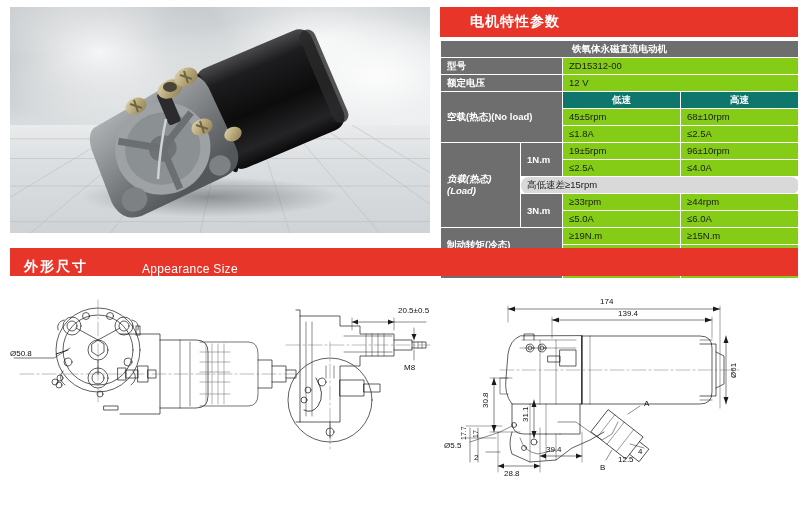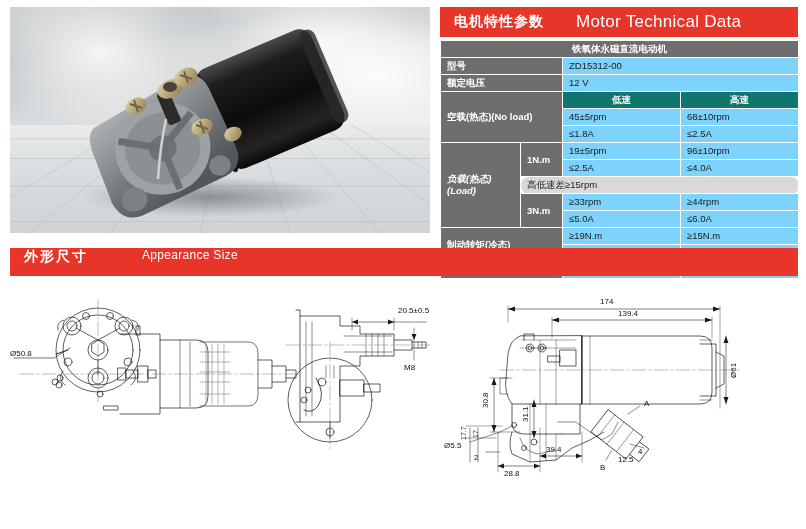--- a/index.html
+++ b/index.html
@@ -34,48 +34,48 @@
   }
   .floor svg { position:absolute; left:0; top:0; width:100%; height:100%; }
 
   
   #motor-art { position:absolute; left:0; top:0; width:100%; height:100%; }
 
   
   #spec-panel { position:absolute; left:440px; top:7px; width:358px; }
   #spec-banner {
     background:#e8352a; color:#ffffff; height:30px;
-    display:flex; align-items:center; padding-left:14px; gap:32px;
+    display:flex; align-items:center; padding-left:30px; gap:32px;
   }
   #spec-banner .cn { font-size:14px; font-weight:bold; letter-spacing:1px; }
   #spec-banner .en { font-size:17px; letter-spacing:.3px; }
 
   table.spec { width:100%; border-collapse:collapse; table-layout:fixed; margin-top:3px; }
   table.spec td {
     border:1px solid #ffffff;
     font-size:9.5px;
     padding:2px 6px;
     height:16px;
     line-height:12px;
   }
   td.lbl { background:#6e6e6e; color:#ffffff; font-weight:bold; }
-  td.val { background:#7dd3fc; color:#1b1b1b; }
+  td.val { background:#84cc16; color:#1b1b1b; }
   td.hdr { background:#0f766e; color:#ffffff; font-weight:bold; text-align:center; }
   td.title {
     background:#6e6e6e; color:#ffffff; font-weight:bold;
     text-align:center; font-size:10px;
   }
   td.sub { background:#6e6e6e; color:#ffffff; font-weight:bold; }
   td.merged { background:#d9d9d9; color:#1b1b1b;border-radius:8px; }
 
   
   #size-banner {
     position:absolute; left:10px; top:248px; width:788px; height:28px;
     background:#e8352a; color:#ffffff;
-    display:flex; align-items:flex-start; padding-left:14px; gap:54px;
+    display:flex; align-items:flex-end; padding-left:14px; gap:54px;
   }
   #size-banner .cn { font-size:14px; font-weight:bold; letter-spacing:2px; }
   #size-banner .en { font-size:12px; letter-spacing:.3px; }
 
   #drawings { position:absolute; left:0; top:282px; width:806px; height:247px; background:#fff; }
   #drawings svg { display:block; }
   .dwg-txt { font-family:"Liberation Sans", sans-serif; font-size:8px; fill:#111; }
   .dwg-txt-sm { font-family:"Liberation Sans", sans-serif; font-size:7px; fill:#111; }
 </style>
 </head>
@@ -174,21 +174,20 @@
       <g>
         <ellipse cx="223" cy="127" rx="9" ry="7" fill="url(#boltG)" transform="rotate(-23 223 127)"></ellipse>
       </g>
       <path d="M156 112 Q150 140 148 172" stroke="#cfd2d4" stroke-width="2.5" fill="none"></path>
     </svg>
   </div>
 
   <div id="spec-panel">
     <div id="spec-banner">
       <span class="cn">电机特性参数</span>
-      <span class="en">Motor Technical Data</span>
     </div>
 
     <table class="spec">
       <colgroup>
         <col style="width:80px">
           <col style="width:42px">
         <col style="width:118px">
           <col style="width:118px">
       </colgroup>
       <tbody>

